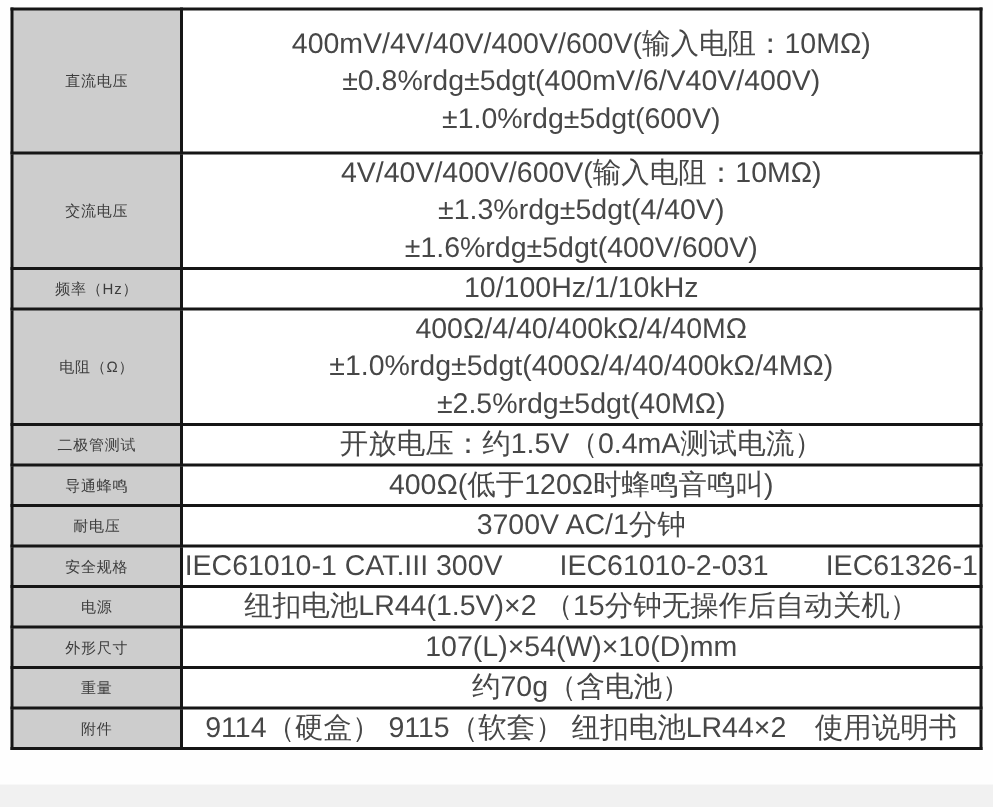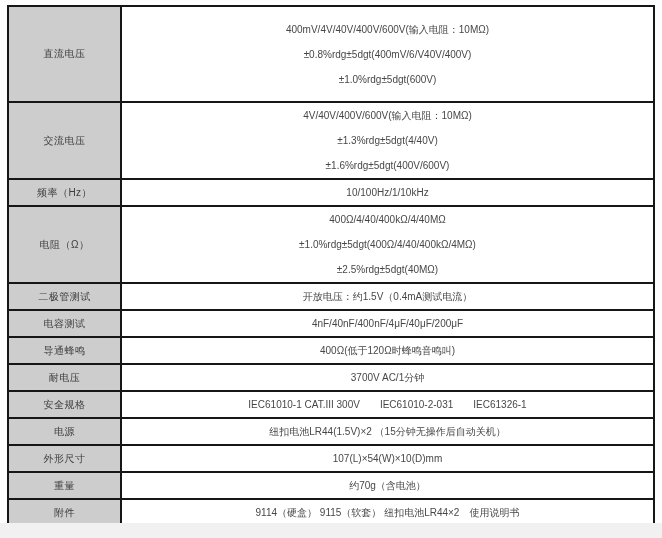--- a/index.html
+++ b/index.html
@@ -44,21 +44,21 @@
     background: #cdcdcd;
     text-align: center;
     color: #3c3c3c;
     font-size: 10px;
     letter-spacing: 0.5px;
   }
   td.value-cell {
     background: #ffffff;
     text-align: center;
     color: #474747;
-    font-size: 10px;
+    font-size: 19px;
   }
   td.value-cell .line {
     line-height: 25px;
     white-space: pre;
   }
 </style>
 </head>
 <body>
 
 <div class="page">
@@ -91,26 +91,20 @@
         <td class="value-cell">
           <div class="line">400Ω/4/40/400kΩ/4/40MΩ</div>
           <div class="line">±1.0%rdg±5dgt(400Ω/4/40/400kΩ/4MΩ)</div>
           <div class="line">±2.5%rdg±5dgt(40MΩ)</div>
         </td>
       </tr>
       <tr style="height:25px;margin-left:20px;">
         <td class="label-cell">二极管测试</td>
         <td class="value-cell">
           <div class="line">开放电压：约1.5V（0.4mA测试电流）</div>
-        </td>
-      </tr>
-      <tr style="height:25px;">
-        <td class="label-cell">电容测试</td>
-        <td class="value-cell">
-          <div class="line">4nF/40nF/400nF/4μF/40μF/200μF</div>
         </td>
       </tr>
       <tr style="height:25px;">
         <td class="label-cell">导通蜂鸣</td>
         <td class="value-cell">
           <div class="line">400Ω(低于120Ω时蜂鸣音鸣叫)</div>
         </td>
       </tr>
       <tr style="height:25px;">
         <td class="label-cell">耐电压</td>

